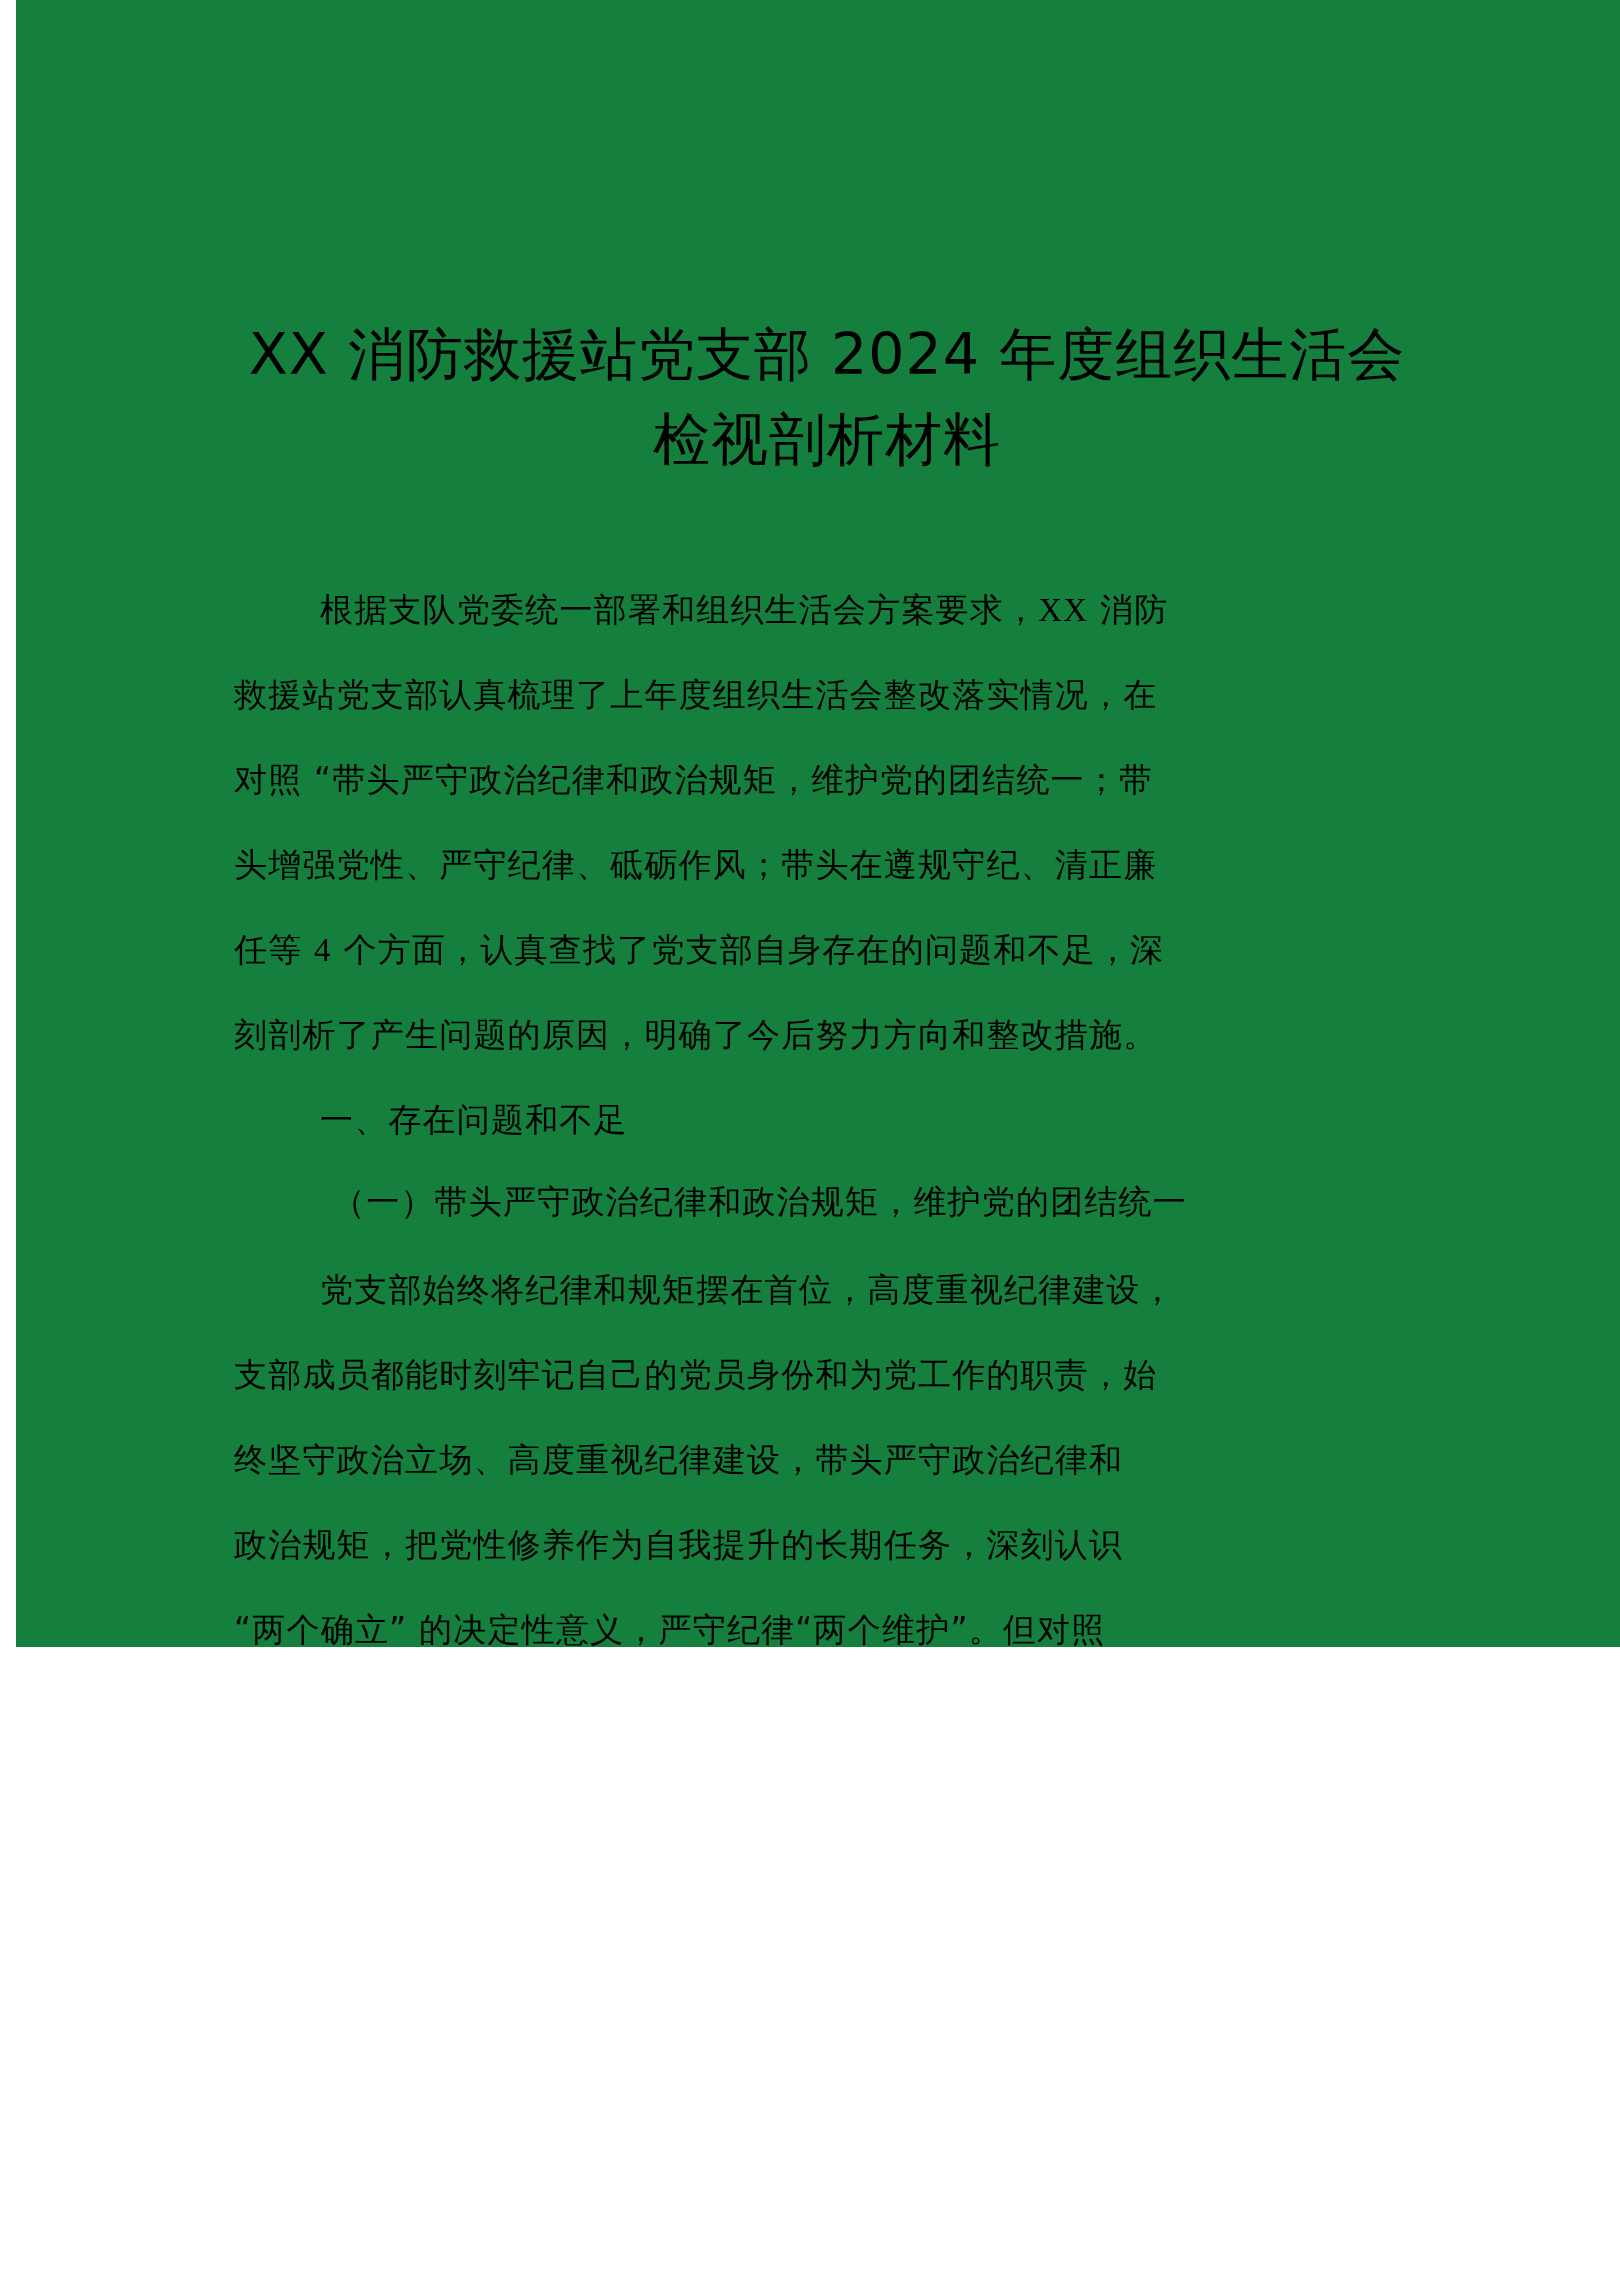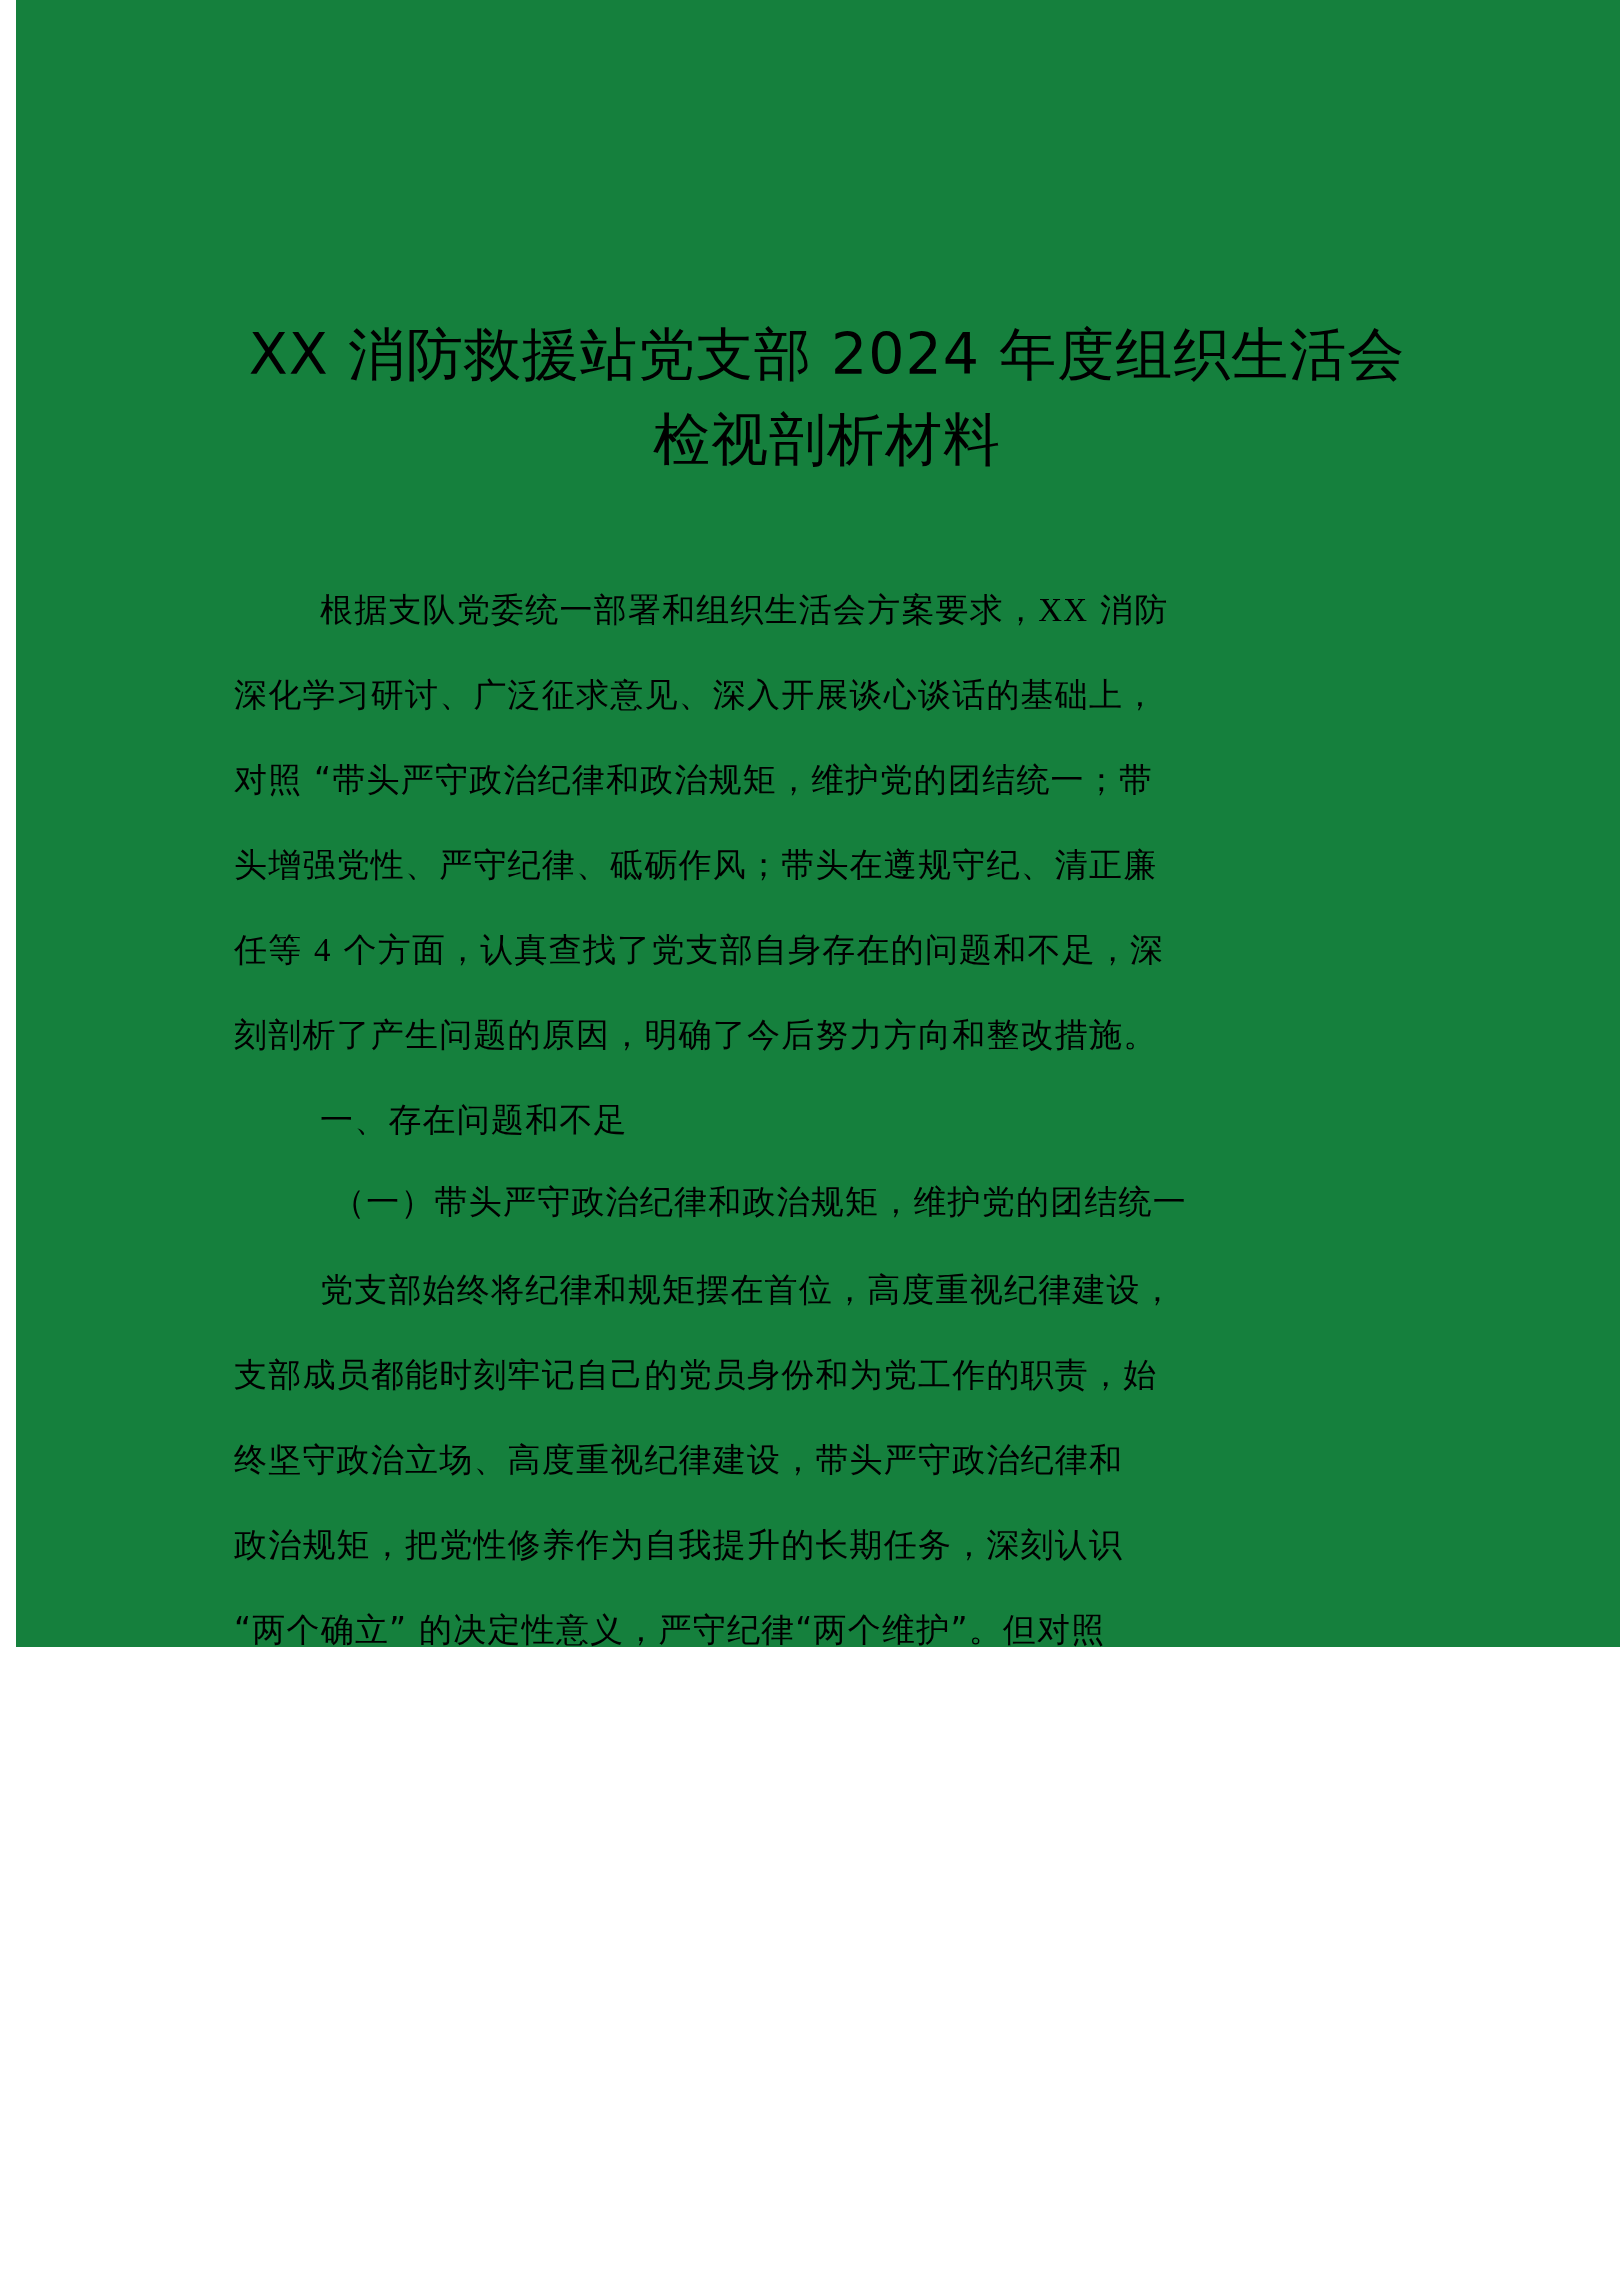--- a/index.html
+++ b/index.html
@@ -61,21 +61,21 @@
 <div class="page">
 
   <h1 class="title">
     <span class="line">XX 消防救援站党支部 2024 年度组织生活会</span>
     <span class="line">检视剖析材料</span>
   </h1>
 
   <div class="body">
 
     <span class="line indent2"><span>根据支队党委统一部署和组织生活会方案要求，</span><span class="serif">XX</span><span> 消防</span></span>
-    <span class="line">深化学习研讨、广泛征求意见、深入开展谈心谈话的基础上，</span>
+    <span class="line">救援站党支部认真梳理了上年度组织生活会整改落实情况，在</span>
     <span class="line">对照 “带头严守政治纪律和政治规矩，维护党的团结统一；带</span>
     <span class="line">头增强党性、严守纪律、砥砺作风；带头在遵规守纪、清正廉</span>
     <span class="line"><span>任等 </span><span class="serif">4</span><span> 个方面，认真查找了党支部自身存在的问题和不足，深</span></span>
     <span class="line">刻剖析了产生问题的原因，明确了今后努力方向和整改措施。</span>
 
     <span class="line indent2">一、存在问题和不足</span>
 
     <span class="line indent-sub">（一）带头严守政治纪律和政治规矩，维护党的团结统一</span>
 
     <span class="line indent2">党支部始终将纪律和规矩摆在首位，高度重视纪律建设，</span>

